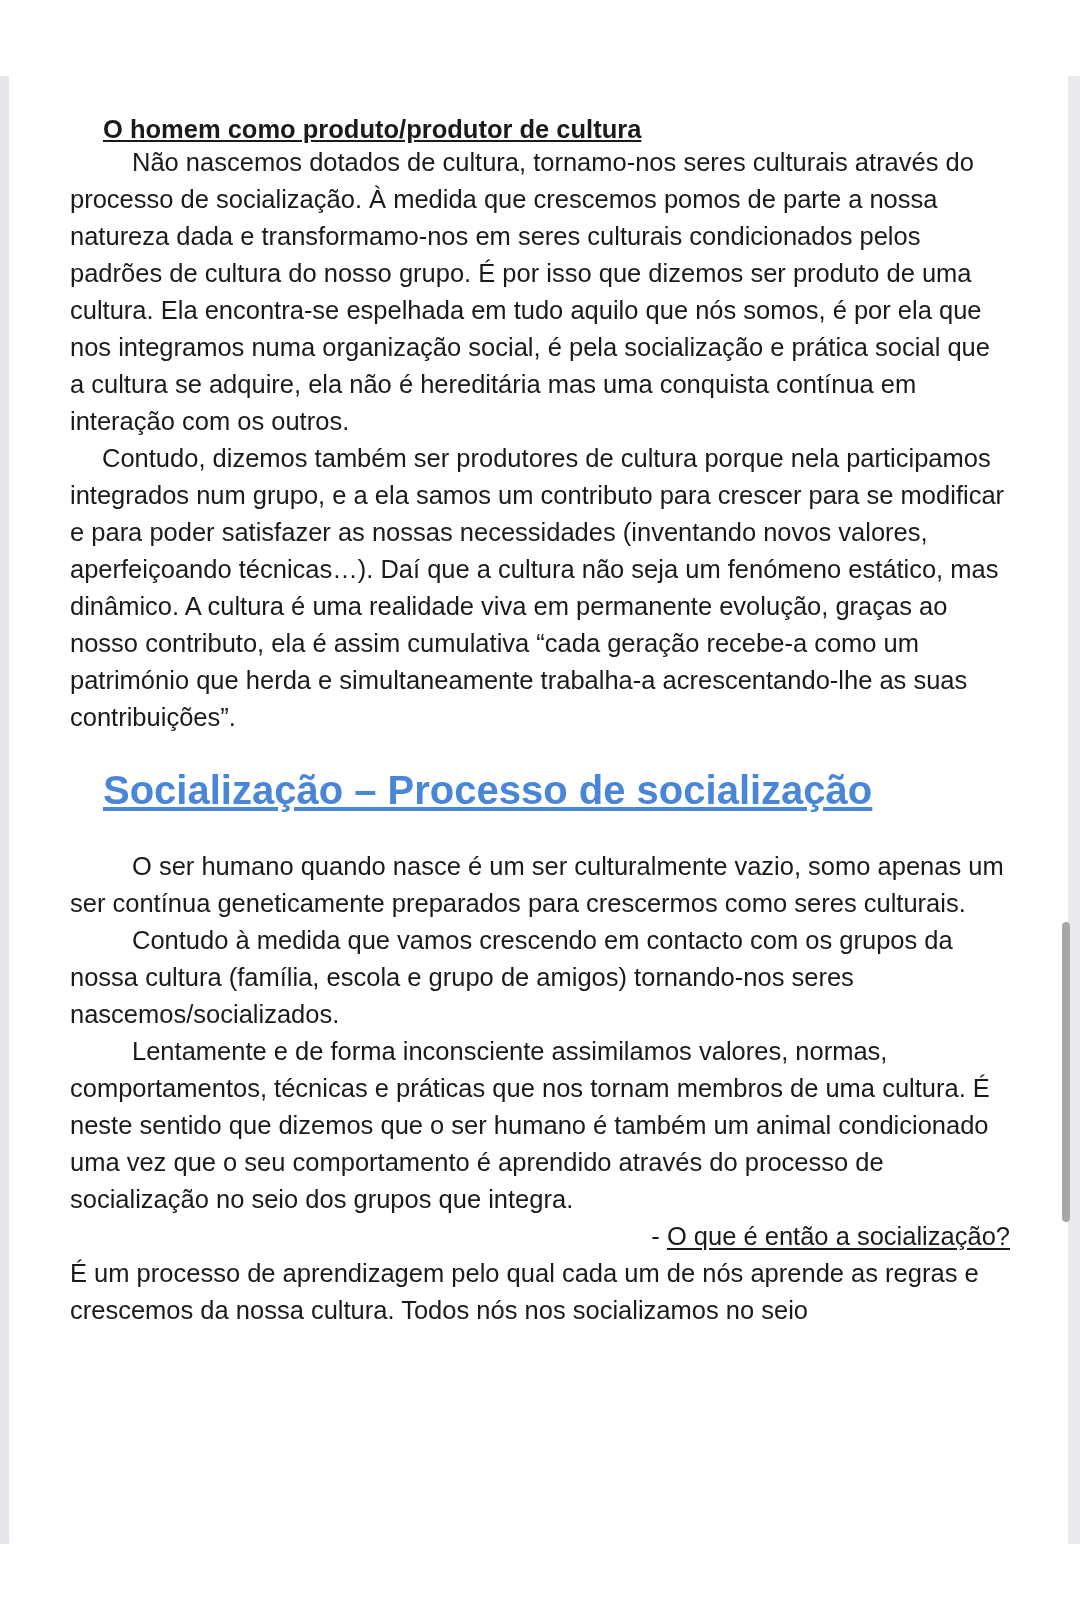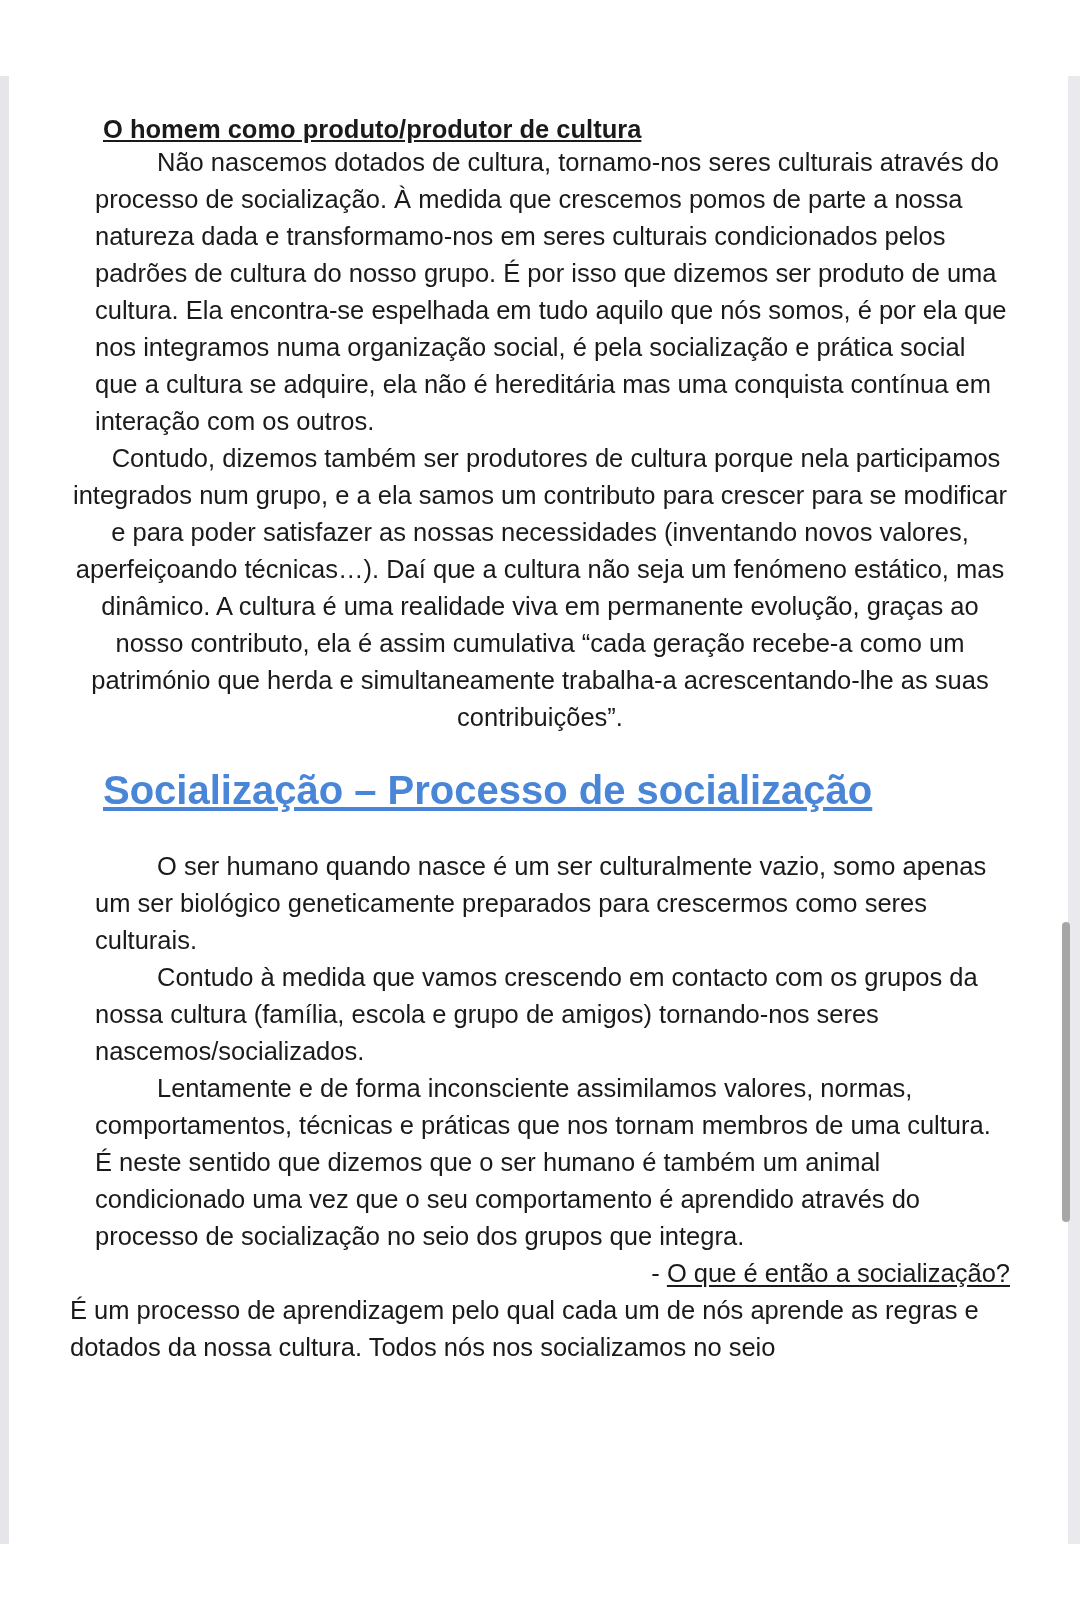--- a/index.html
+++ b/index.html
@@ -32,40 +32,40 @@
     font-size: 25.5px; line-height: 37px;
   }
   .p { margin: 0; white-space: pre-wrap; }
   .h1 {
     margin: 0 0 0 33px; font-weight: bold; text-decoration: underline; font-size: 25.5px; line-height: 30px;
   }
   .h2 {
     margin: 34px 0 38px 33px; font-weight: bold; text-decoration: underline; color: #4a86d8;
     font-size: 40px; line-height: 40px; text-underline-offset: 3px;
   }
-  .indent { text-indent: 62px; margin-left: 25px; }
-  .indent-small { text-indent: 32px; text-align: center; }
+  .indent { text-indent: 62px; }
+  .indent-small { text-indent: 32px; }
   .q { margin: 0; padding-left: 62px; text-align: right; }
   .q u { text-underline-offset: 3px; }
 </style>
 </head>
 <body>
 
 <div class="viewer">
   <div class="edge-left"></div>
   <div class="scroll-track"></div>
   <div class="edge-right"></div>
   <div class="scroll-thumb"></div>
 
   <div class="page">
     <p class="h1">O homem como produto/produtor de cultura</p>
     <p class="p indent">Não nascemos dotados de cultura, tornamo-nos seres culturais através do processo de socialização. À medida que crescemos pomos de parte a nossa natureza dada e transformamo-nos em seres culturais condicionados pelos padrões de cultura do nosso grupo. É por isso que dizemos ser produto de uma cultura. Ela encontra-se espelhada em tudo aquilo que nós somos, é por ela que nos integramos numa organização social, é pela socialização e prática social que a cultura se adquire, ela não é hereditária mas uma conquista contínua em interação com os outros.</p>
     <p class="p indent-small">Contudo, dizemos também ser produtores de cultura porque nela participamos integrados num grupo, e a ela samos um contributo para crescer para se modificar e para poder satisfazer as nossas necessidades (inventando novos valores, aperfeiçoando técnicas…). Daí que a cultura não seja um fenómeno estático, mas dinâmico. A cultura é uma realidade viva em permanente evolução, graças ao nosso contributo, ela é assim cumulativa “cada geração recebe-a como um património que herda e simultaneamente trabalha-a acrescentando-lhe as suas contribuições”.</p>
 
     <p class="h2">Socialização – Processo de socialização</p>
 
-    <p class="p indent">O ser humano quando nasce é um ser culturalmente vazio, somo apenas um ser biológico geneticamente preparados para crescermos como seres culturais.</p>
+    <p class="p indent">O ser humano quando nasce é um ser culturalmente vazio, somo apenas um ser contínua geneticamente preparados para crescermos como seres culturais.</p>
     <p class="p indent">Contudo à medida que vamos crescendo em contacto com os grupos da nossa cultura (família, escola e grupo de amigos) tornando-nos seres nascemos/socializados.</p>
     <p class="p indent">Lentamente e de forma inconsciente assimilamos valores, normas, comportamentos, técnicas e práticas que nos tornam membros de uma cultura. É neste sentido que dizemos que o ser humano é também um animal condicionado uma vez que o seu comportamento é aprendido através do processo de socialização no seio dos grupos que integra.</p>
     <p class="q"><span>- </span><u>O que é então a socialização?</u></p>
-    <p class="p">É um processo de aprendizagem pelo qual cada um de nós aprende as regras e dotados da nossa cultura. Todos nós nos socializamos no seio</p>
+    <p class="p">É um processo de aprendizagem pelo qual cada um de nós aprende as regras e crescemos da nossa cultura. Todos nós nos socializamos no seio</p>
   </div>
 </div>
 
 </body></html>

